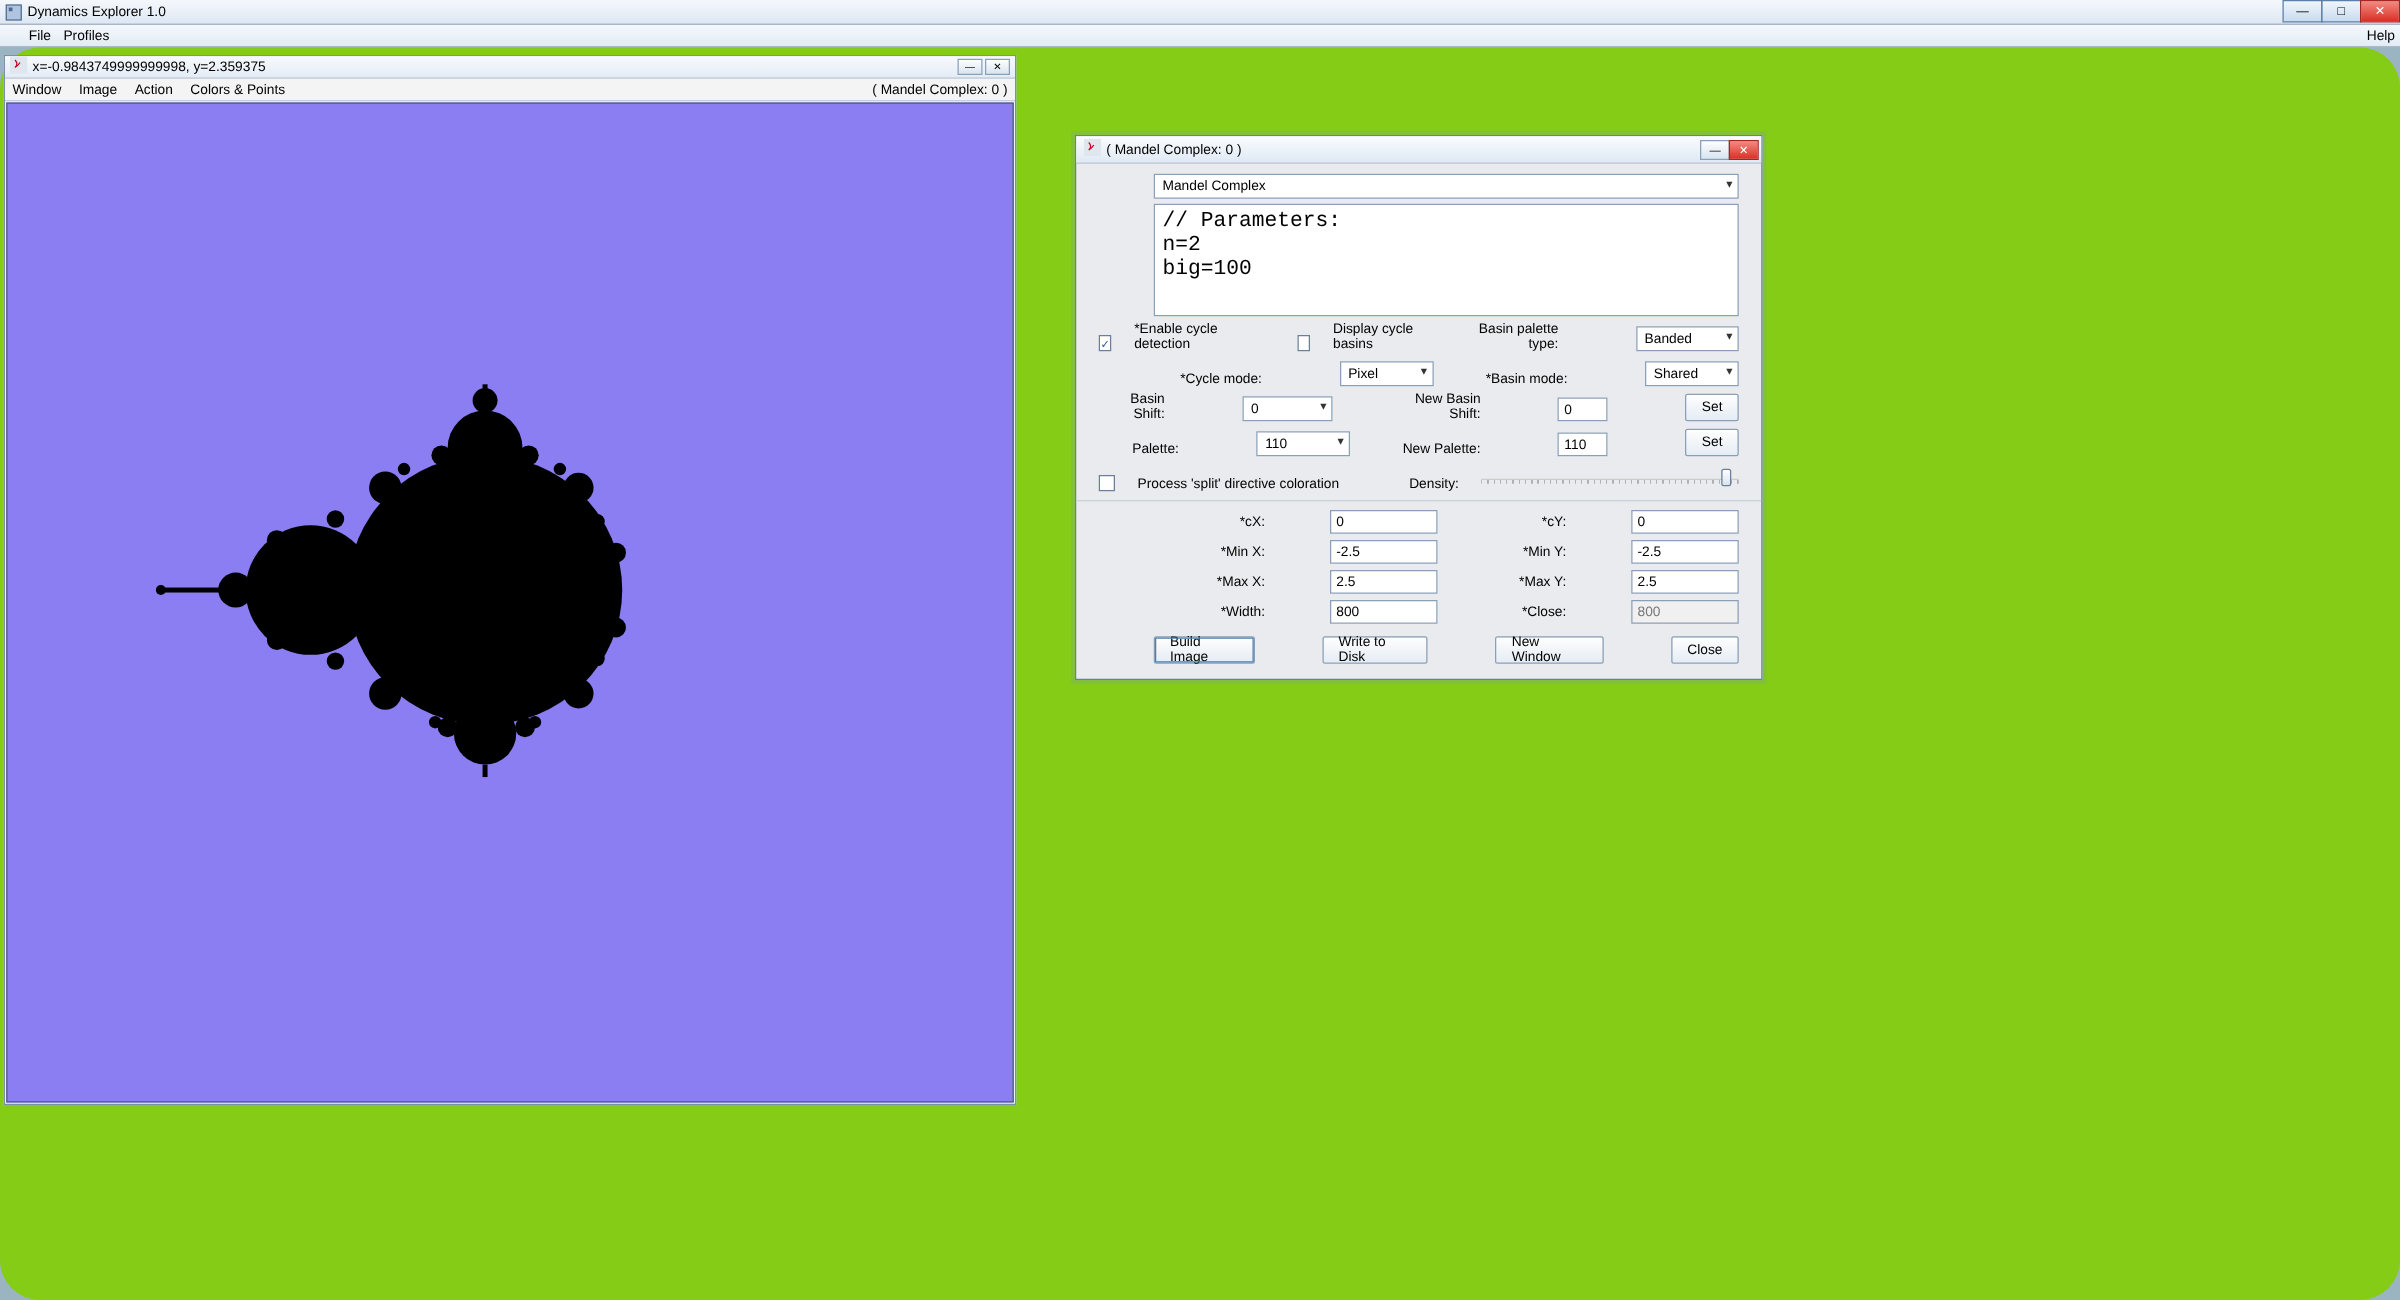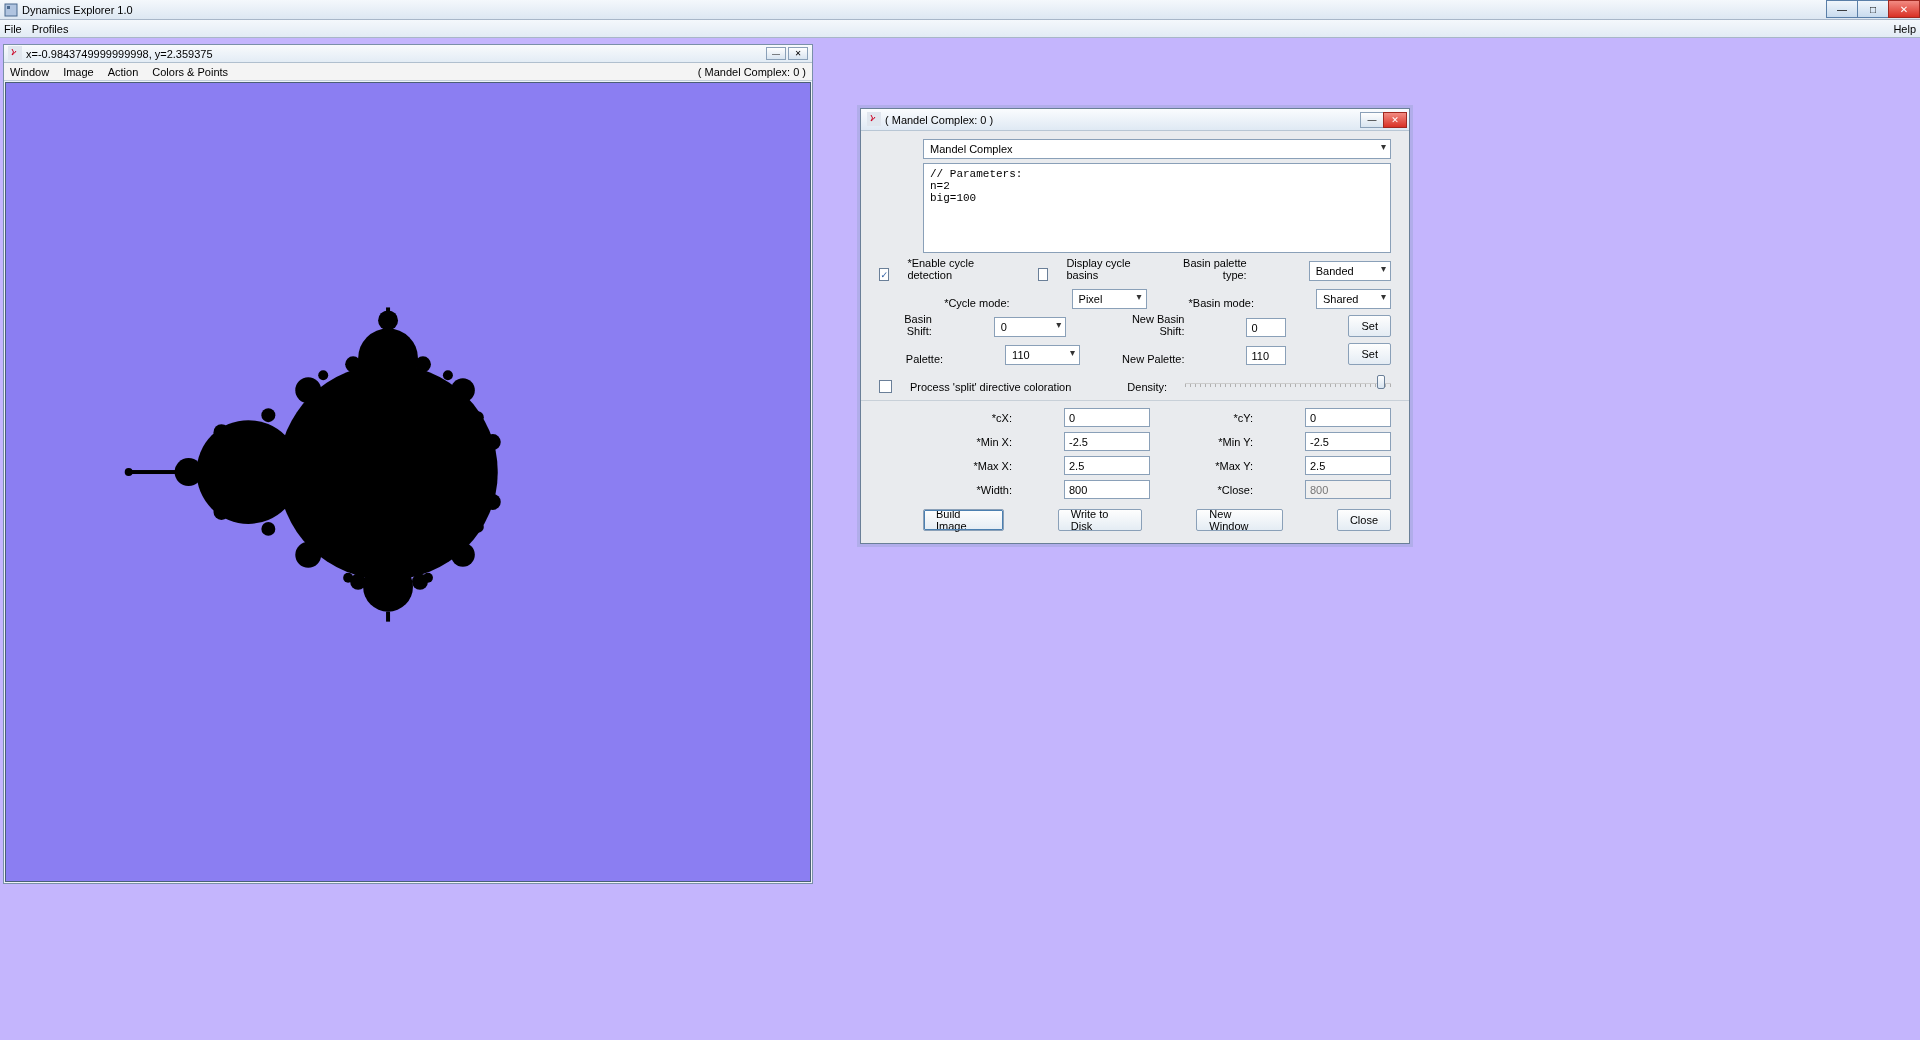--- a/index.html
+++ b/index.html
@@ -44,27 +44,28 @@
   .win-btn.close { background: linear-gradient(#f28b82,#d93025); color: #fff; border-color: #a02820; }
   .app-menubar {
     height: 18px;
     background: linear-gradient(#f4f8fc,#e2ebf4);
     border-bottom: 1px solid #a8b6c8;
     display: flex;
     align-items: center;
     padding: 0 4px;
     justify-content: space-between;
   }
-  .menu-left { display: flex; gap: 10px; }
+  .menu-left { display: flex; gap: 10px; margin-left: 19px; }
   .menu-item { cursor: pointer; }
   
   .workspace {
     position: absolute;
     top: 38px; left: 0; right: 0; bottom: 0;
-    background: #c4b5fd;
+    background: #84cc16;
+    border-radius: 32px;
   }
   
   .viewer-window {
     position: absolute;
     left: 3px; top: 6px;
     width: 810px;
     background: #eef2f7;
     border: 1px solid #7a90a8;
   }
   .inner-titlebar {
@@ -142,21 +143,21 @@
   .combo::after {
     content:"▾"; position:absolute; right:4px; top:1px; font-size:10px; color:#333;
   }
   .codearea {
     height: 90px;
     border: 1px solid #8aa0b8;
     background:#fff;
     padding:4px 6px;
     font-family: "Courier New", monospace;
     white-space: pre;
-    font-size: 11px;
+    font-size: 17px;
   }
   .row { display:flex; align-items:flex-end; gap:18px; min-height:24px; }
   .row.right { justify-content:flex-end; }
   .label { text-align:right; }
   .checkbox {
     width:13px; height:13px; border:1px solid #6a7f98; background:#fff;
     display:inline-flex; align-items:center; justify-content:center;
     font-size:9px; color:#2a5aa0; cursor:pointer;
   }
   .checkbox.checked::after { content:"✓"; }

